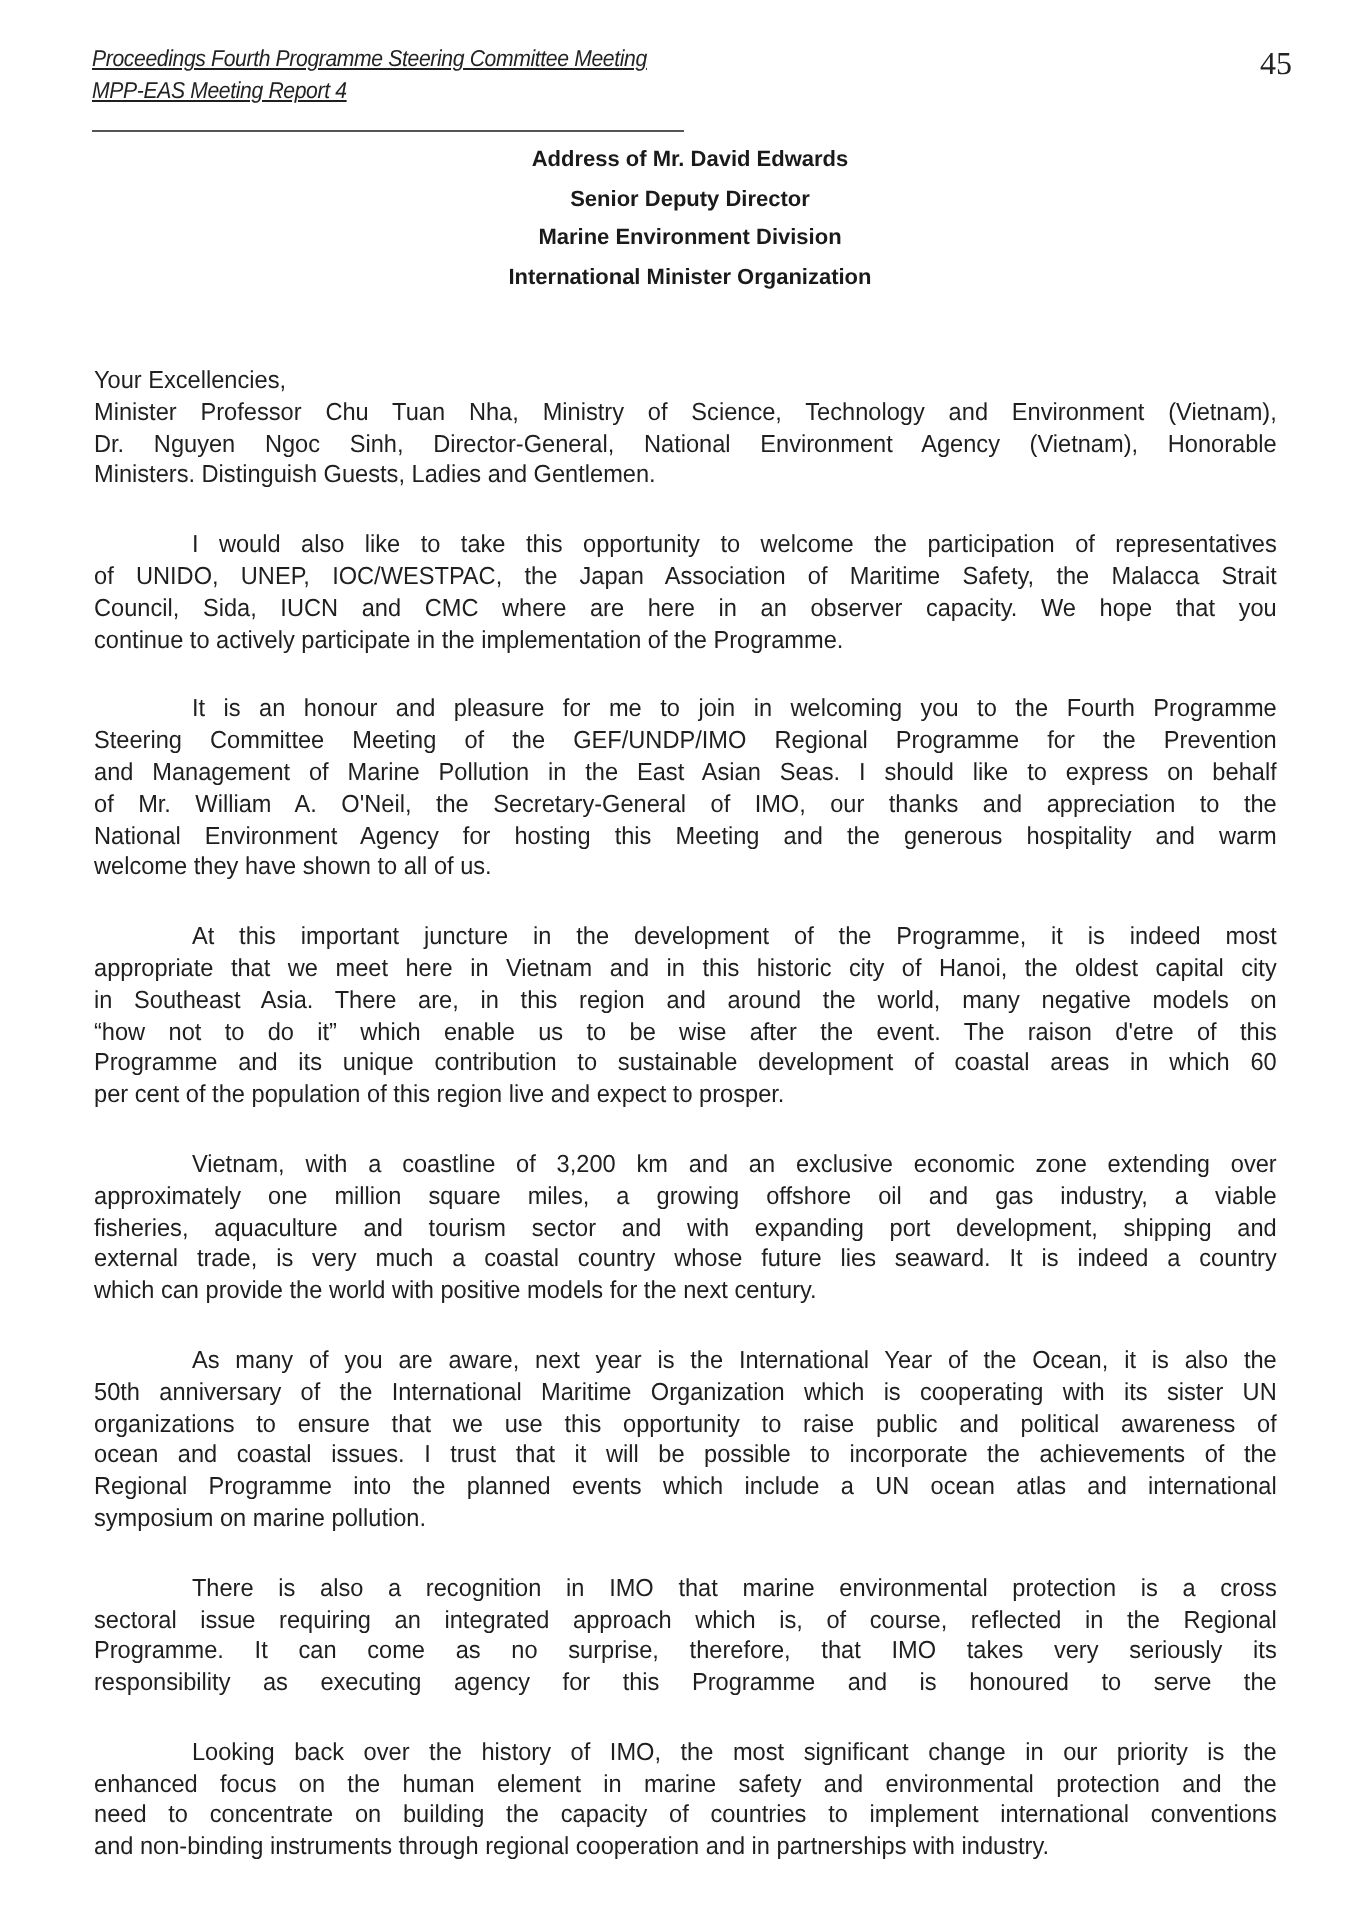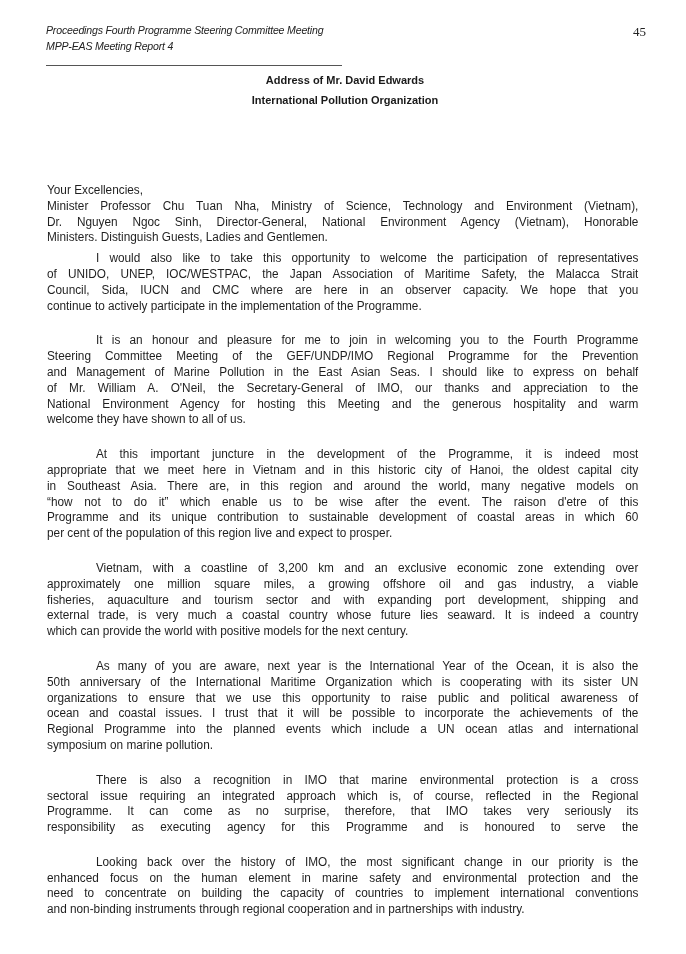--- a/index.html
+++ b/index.html
@@ -1,43 +1,45 @@
 <!DOCTYPE html>
 <html><head>
 <meta charset="utf-8">
 <style>
   html, body { margin: 0; padding: 0; background: #ffffff; }
   body { width: 686px; height: 954px; position: relative; overflow: hidden;
          font-family: "Liberation Sans", sans-serif; color: #1f1f1f; }
-  .header { position: absolute; left: 46px; top: 22px; width: 600px; }
+  .header { position: absolute; left: 46px; top: 22px; width: 600px; text-decoration: underline; }
   .hdr-line { font-style: italic; font-size: 11.5px; line-height: 16px; letter-spacing: -0.2px; color: #222; transform: scaleX(0.92); transform-origin: left; }
-  .page-num { position: absolute; right: 40px; top: 24px; font-family: "Liberation Serif", serif; font-size: 13px; color: #222; }
+  .page-num { position: absolute; right: 40px; top: 24px; font-family: "Liberation Serif", serif; font-size: 16px; color: #222; }
   .rule { position: absolute; left: 46px; top: 65px; width: 296px; height: 1px; background: #555; }
   .title-block { position: absolute; left: 150px; top: 71px; width: 390px; text-align: center; }
   .title-line { font-size: 11px; line-height: 19.5px; color: #1a1a1a; font-weight: bold; }
   .body { position: absolute; left: 47px; top: 183px; width: 592px; }
   .para { margin: 0 0 19px 0; }
   .line { font-size: 12.3px; line-height: 15.8px; text-align: justify; text-align-last: justify; white-space: nowrap; overflow: hidden; display: block; transform: scaleX(0.96); transform-origin: left; width: 616px; }
   .line.last { text-align-last: left; }
   .line.indent { padding-left: 51px; width: 565px; }
-  .para.salutation { margin-bottom: 5px; }
+  .para.salutation { margin-bottom: 19px; }
 </style>
 </head>
 <body>
 
 <div class="header">
   <div class="hdr-line">Proceedings Fourth Programme Steering Committee Meeting</div>
   <div class="hdr-line">MPP-EAS Meeting Report 4</div>
 </div>
 <div class="page-num">45</div>
 <div class="rule"></div>
 
 <div class="title-block">
   <div class="title-line">Address of Mr. David Edwards</div>
-  <div class="title-line">International Pollution Organization</div>
+  <div class="title-line">Senior Deputy Director</div>
+  <div class="title-line">Marine Environment Division</div>
+  <div class="title-line">International Minister Organization</div>
 </div>
 
 <div class="body">
   <div class="para salutation">
     <span class="line last">Your Excellencies,</span>
     <span class="line">Minister Professor Chu Tuan Nha, Ministry of Science, Technology and Environment (Vietnam),</span>
     <span class="line">Dr. Nguyen Ngoc Sinh, Director-General, National Environment Agency (Vietnam), Honorable</span>
     <span class="line last">Ministers. Distinguish Guests, Ladies and Gentlemen.</span>
   </div>
 

